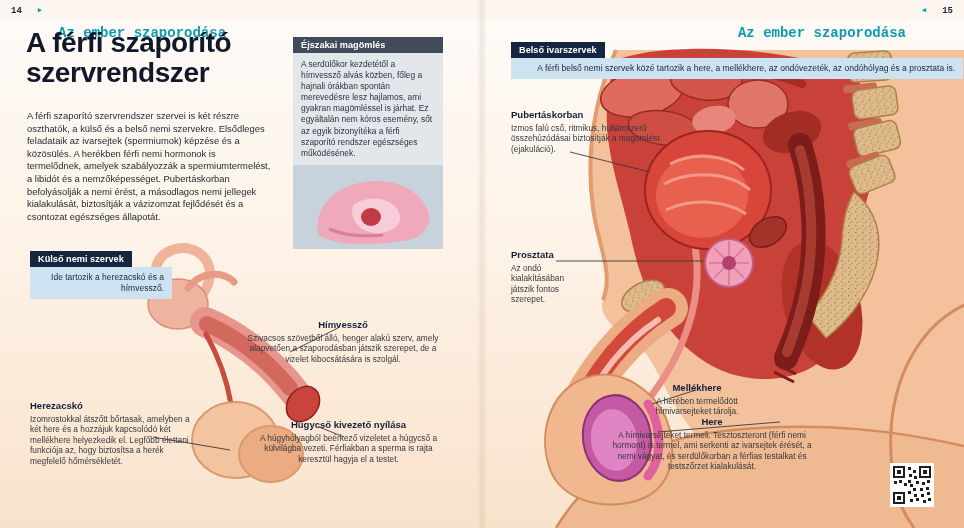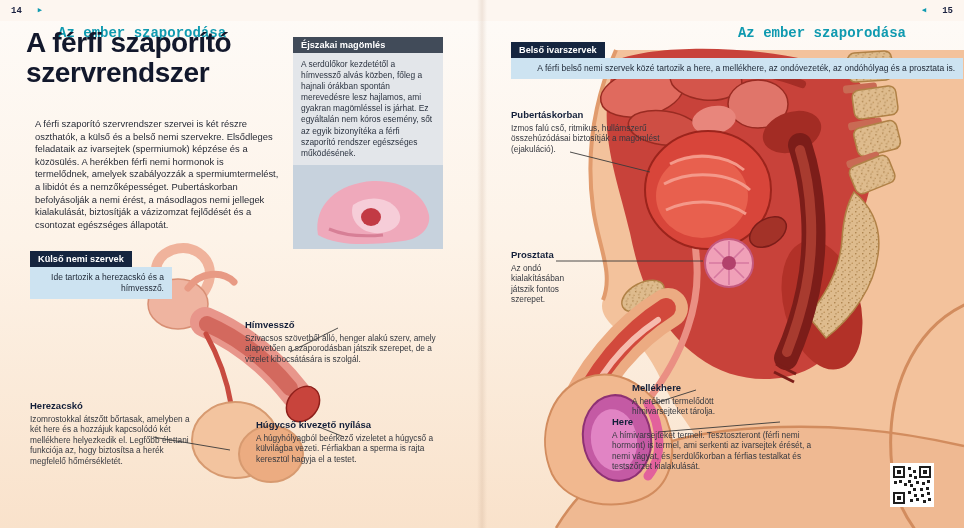--- a/index.html
+++ b/index.html
@@ -10,31 +10,31 @@
   .fold{position:absolute;left:477px;top:0;width:10px;height:100%;z-index:3;
     background:linear-gradient(90deg,rgba(170,130,100,0) 0%,rgba(170,130,100,0.16) 50%,rgba(170,130,100,0) 100%);}
   .topbar{position:absolute;top:0;left:0;right:0;height:21px;background:#fdf6f0;z-index:2;
     display:flex;justify-content:space-between;align-items:center;padding:0 11px;box-sizing:border-box;}
   .hgroup{display:flex;align-items:center;gap:16px;font-family:Liberation Mono, monospace;}
   .pagenum{font-weight:bold;font-size:9px;color:#1b2240;}
   .chapter{font-weight:bold;font-size:14px;color:#0f9ab0;margin-top:44px;}
   .tri{font-size:7px;color:#0f9ab0;line-height:1;}
   .title{position:absolute;left:26px;top:28px;width:255px;margin:0;z-index:2;
     font-size:28px;font-weight:bold;color:#12182c;line-height:1.07;letter-spacing:-0.4px;}
-  .intro{position:absolute;left:27px;top:110px;width:244px;margin:8px;z-index:2;
+  .intro{position:absolute;left:27px;top:110px;width:244px;margin:0;z-index:2;
     font-size:9.4px;color:#272b36;line-height:1.34;}
   .infobox{position:absolute;z-index:2;}
   .tab{display:inline-block;background:#15253f;color:#fff;font-weight:bold;font-size:9.2px;padding:3px 8px;}
   .body-blue{background:#cde3f1;color:#1c2533;font-size:8.5px;line-height:1.3;padding:5px 8px;text-align:right;}
   .ej .tab{display:block;background:#414b59;}
   .ej .body-gray{background:#e3e6ea;color:#2b3340;font-size:8.4px;line-height:1.32;padding:6px 8px;}
   .ej .illus{display:block;}
   .label{position:absolute;z-index:2;font-size:8.3px;color:#35383f;line-height:1.27;}
   .label .lt{font-weight:bold;font-size:9.5px;color:#131f39;margin-bottom:1.5px;}
-  .r{text-align:left;}
+  .r{text-align:center;}
 </style>
 </head>
 <body>
 
 <div class="page">
 
   <svg class="svglayer" width="964" height="528" viewBox="0 0 964 528">
     <defs>
       <pattern id="bone" width="7" height="7" patternUnits="userSpaceOnUse">
         <rect width="7" height="7" fill="#debb8d"></rect>

